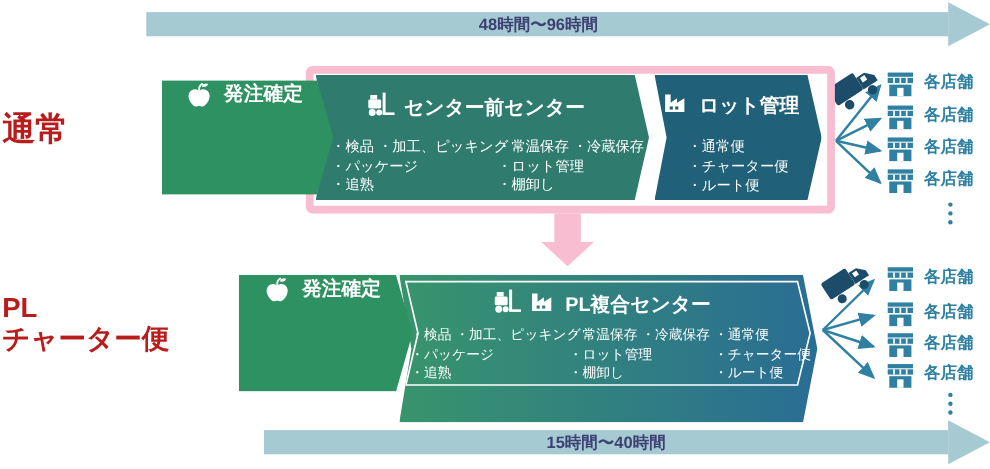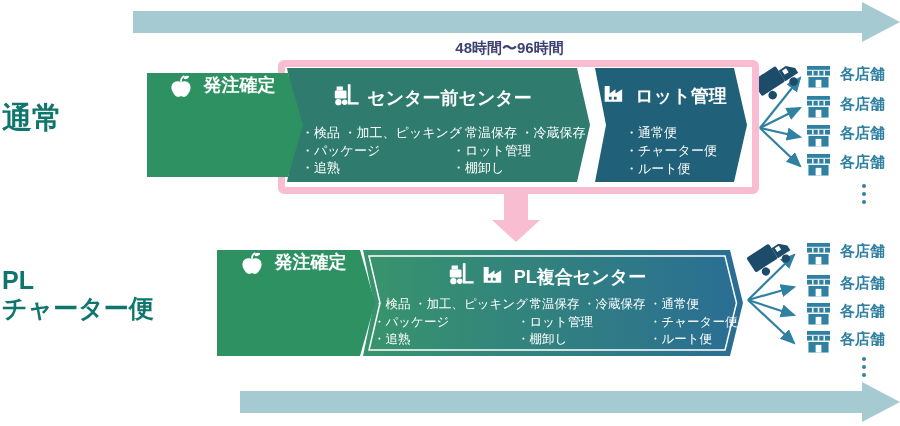--- a/index.html
+++ b/index.html
@@ -5,21 +5,21 @@
   html,body{margin:0;padding:0;background:#fff;}
   .canvas{position:relative;width:900px;height:426px;background:#fff;overflow:hidden;
           font-family:"Liberation Sans","DejaVu Sans",sans-serif;}
   
   .h-arrow-body{position:absolute;height:22px;background:#a6cad2;z-index:1;}
   .h-arrow-head{position:absolute;width:0;height:0;border-top:20px solid transparent;
                 border-bottom:20px solid transparent;border-left:38px solid #a6cad2;z-index:1;}
   .h-arrow-label{position:absolute;height:22px;display:flex;align-items:center;justify-content:center;
                  color:#3c4172;font-weight:bold;font-size:15px;z-index:2;}
   
-  .row-label{position:absolute;color:#0f766e;font-weight:bold;font-size:30px;line-height:1.12;z-index:1;}
+  .row-label{position:absolute;color:#b91c1c;font-weight:bold;font-size:30px;line-height:1.12;z-index:1;}
   
   .order-box{position:absolute;background:#2e9162;z-index:6;display:flex;align-items:flex-start;
              justify-content:center;gap:9px;padding-right:8px;
              clip-path:polygon(0 0,calc(100% - 15px) 0,100% 50%,calc(100% - 15px) 100%,0 100%);margin-left:12px;}
   .order-label{color:#fff;font-weight:bold;font-size:18px;}
   .proc-box{position:absolute;z-index:2;
             clip-path:polygon(0 0,calc(100% - 13px) 0,100% 50%,calc(100% - 13px) 100%,0 100%,11px 50%);}
   .box-title{position:absolute;left:0;right:12px;display:flex;align-items:center;justify-content:center;
              gap:7px;color:#fff;font-weight:bold;font-size:18px;white-space:nowrap;}
   .bullets{position:absolute;color:#fff;font-size:13px;line-height:17.5px;white-space:nowrap;}
@@ -38,21 +38,21 @@
   .fan{position:absolute;z-index:2;}
   .outline-svg{position:absolute;left:0;top:0;z-index:3;pointer-events:none;}
 </style>
 </head>
 <body>
 
 <div class="canvas">
 
   <div class="h-arrow-body" style="left:133px;top:11px;width:729px;"></div>
   <div class="h-arrow-head" style="left:862px;top:2px;"></div>
-  <div class="h-arrow-label" style="left:145px;top:11px;width:729px;margin-top:26px;">48時間〜96時間</div>
+  <div class="h-arrow-label" style="left:125px;top:11px;width:729px;">48時間〜96時間</div>
 
   <div class="row-label" style="left:2px;top:101px;">通常</div>
 
   <div class="order-box" style="left:135px;top:73px;width:148px;height:104px;">
     <span>
       <svg width="28" height="28" viewBox="0 0 30 30">
         <path d="M21.5 9.3c-2.3-1.1-4.6-.6-6.5.9-1.9-1.5-4.2-2-6.5-.9C5 11 3.8 15 5.5 19c1.6 3.8 4.3 6.6 6.6 6.6 1 0 1.8-.6 2.9-.6s1.9.6 2.9.6c2.3 0 5-2.8 6.6-6.6 1.7-4 .5-8-3-9.7z" fill="#fff"></path>
         <path d="M15 9.5c-.3-2.6.8-4.6 3-6" stroke="#fff" stroke-width="1.8" fill="none" stroke-linecap="round"></path>
         <path d="M18 4.5c1.8-1.6 4-1.9 5.8-.8-.7 2-2.6 3.2-5.8 2.8z" fill="#fff"></path>
       </svg>
@@ -200,21 +200,21 @@
     <span>
       <svg width="28" height="28" viewBox="0 0 30 30">
         <path d="M21.5 9.3c-2.3-1.1-4.6-.6-6.5.9-1.9-1.5-4.2-2-6.5-.9C5 11 3.8 15 5.5 19c1.6 3.8 4.3 6.6 6.6 6.6 1 0 1.8-.6 2.9-.6s1.9.6 2.9.6c2.3 0 5-2.8 6.6-6.6 1.7-4 .5-8-3-9.7z" fill="#fff"></path>
         <path d="M15 9.5c-.3-2.6.8-4.6 3-6" stroke="#fff" stroke-width="1.8" fill="none" stroke-linecap="round"></path>
         <path d="M18 4.5c1.8-1.6 4-1.9 5.8-.8-.7 2-2.6 3.2-5.8 2.8z" fill="#fff"></path>
       </svg>
     </span>
     <span class="order-label">発注確定</span>
   </div>
 
-  <div class="proc-box" style="left:363px;top:250px;width:380px;height:106px;background:linear-gradient(90deg,#38946c,#2a6d94);">
+  <div class="proc-box" style="left:363px;top:250px;width:380px;height:134px;background:linear-gradient(90deg,#38946c,#2a6d94);">
     <svg class="outline-svg" width="380" height="106" viewBox="0 0 380 106">
       <path d="M6 6 L362 6 L373.5 53 L362 100 L6 100 L17 53 Z" fill="none" stroke="#fff" stroke-width="1.5"></path>
     </svg>
     <div class="box-title" style="top:12px;">
       <span>
         <svg width="27" height="24" viewBox="0 0 30 26">
           <rect x="2" y="8" width="13" height="9" rx="1.5" fill="#fff"></rect>
           <path d="M4 8V3.5h7V8z" fill="#fff"></path>
           <rect x="16.5" y="1" width="3" height="21" fill="#fff"></rect>
           <rect x="16.5" y="21" width="12" height="2.6" fill="#fff"></rect>
@@ -326,14 +326,15 @@
     <span class="store-label">各店舗</span>
   </div>
   <div class="dots" style="left:862px;top:357px;">
       <i></i>
       <i></i>
       <i></i>
     </div>
 
   <div class="h-arrow-body" style="left:240px;top:391px;width:622px;"></div>
   <div class="h-arrow-head" style="left:862px;top:382px;"></div>
+  <div class="h-arrow-label" style="left:240px;top:391px;width:622px;">15時間〜40時間</div>
 
 </div>
 
 </body></html>

